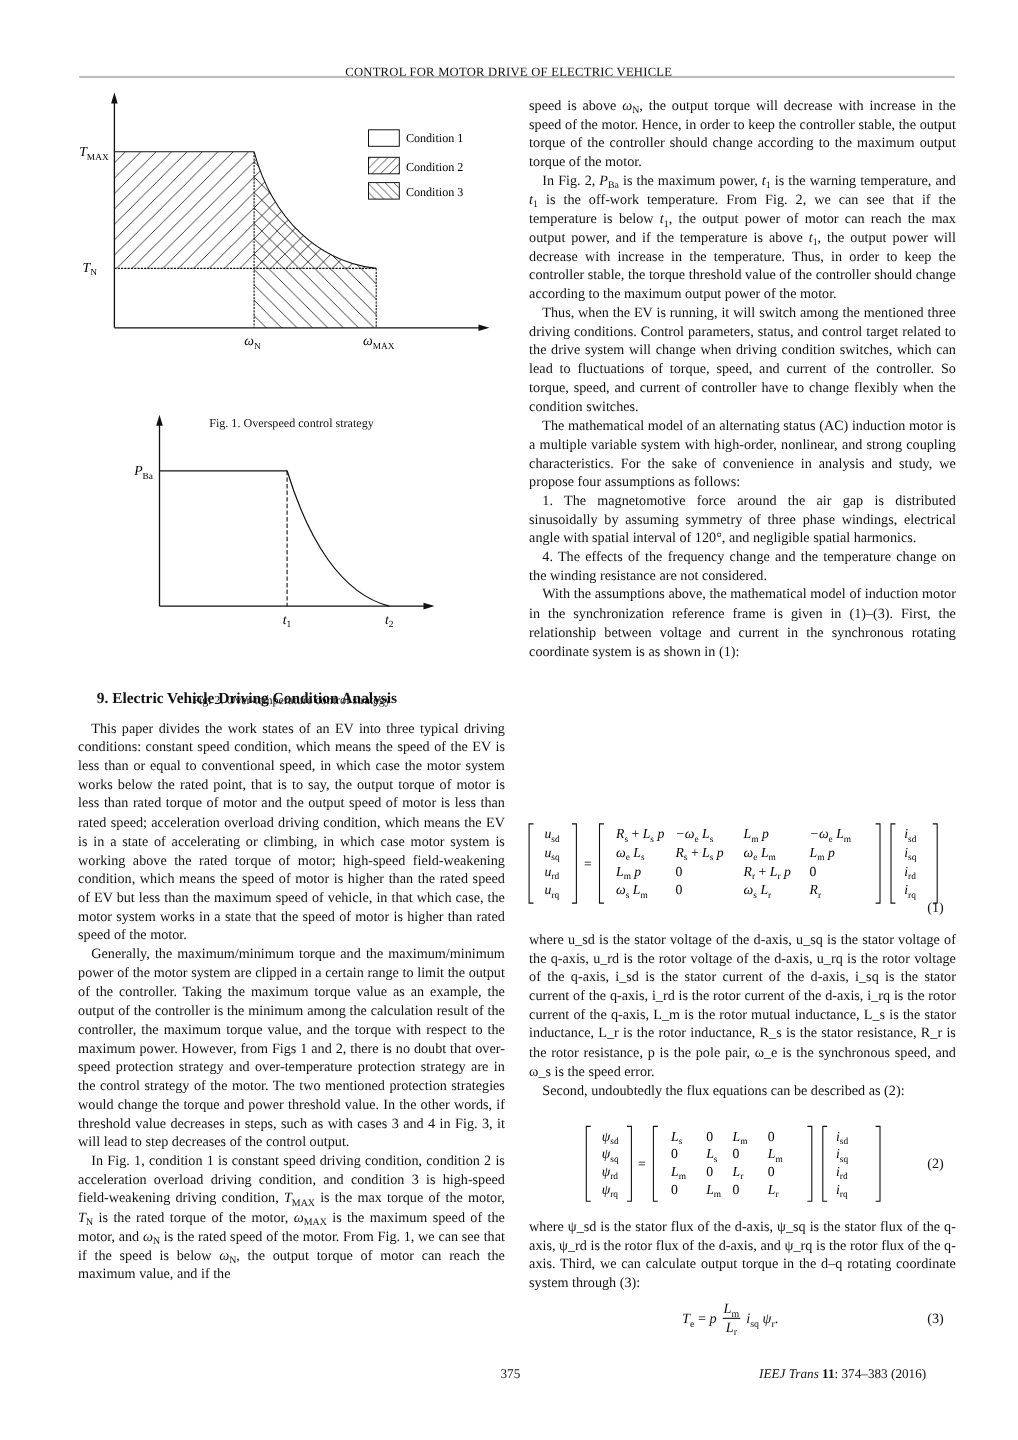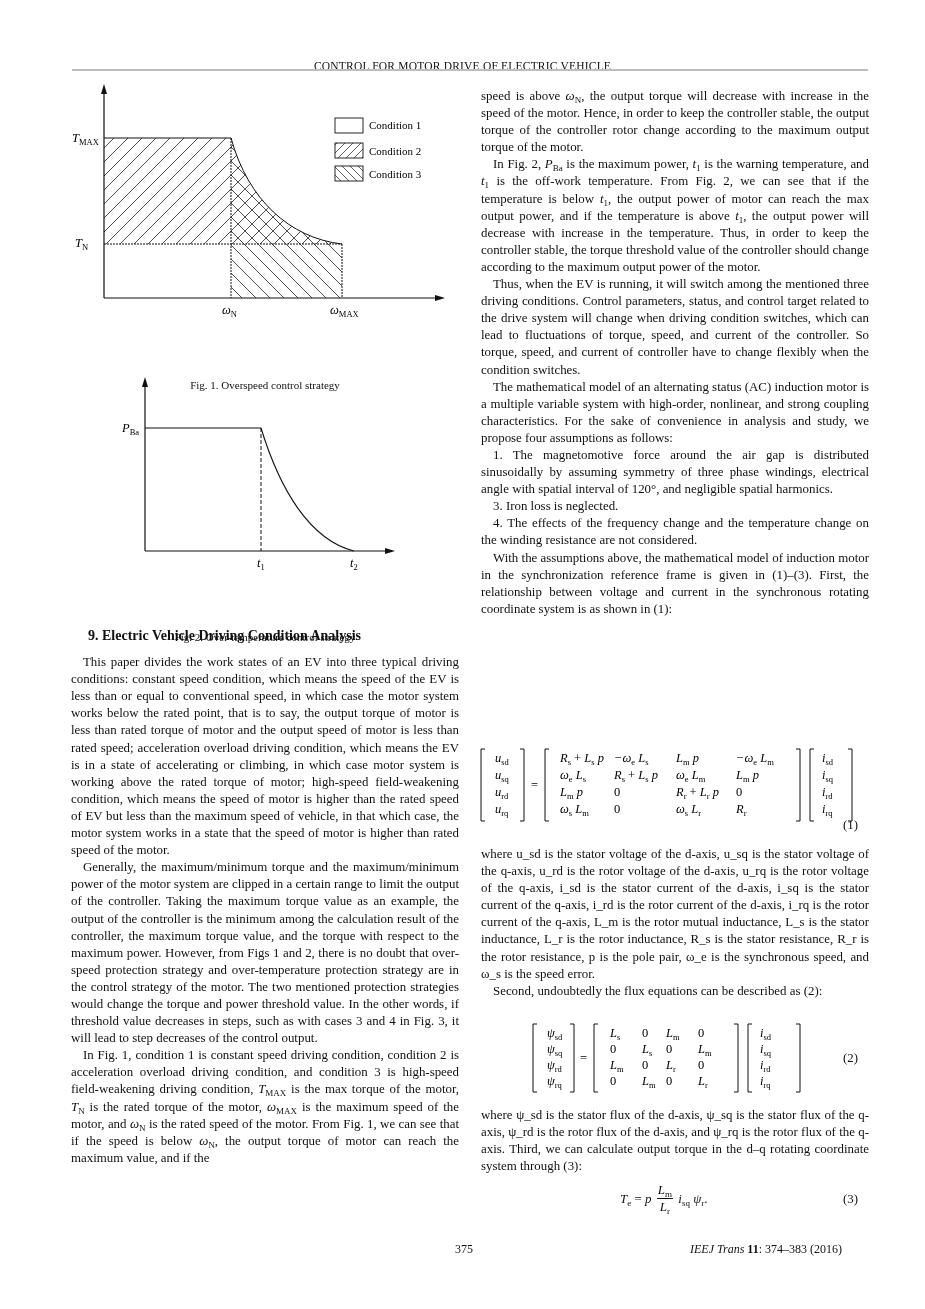--- a/index.html
+++ b/index.html
@@ -98,29 +98,28 @@
   <h2 class="sec-title" style="margin-bottom:10px">9.  Electric Vehicle Driving Condition Analysis</h2>
   <p>This paper divides the work states of an EV into three typical driving conditions: constant speed condition, which means the speed of the EV is less than or equal to conventional speed, in which case the motor system works below the rated point, that is to say, the output torque of motor is less than rated torque of motor and the output speed of motor is less than rated speed; acceleration overload driving condition, which means the EV is in a state of accelerating or climbing, in which case motor system is working above the rated torque of motor; high-speed field-weakening condition, which means the speed of motor is higher than the rated speed of EV but less than the maximum speed of vehicle, in that which case, the motor system works in a state that the speed of motor is higher than rated speed of the motor.</p>
   <p>Generally, the maximum/minimum torque and the maximum/minimum power of the motor system are clipped in a certain range to limit the output of the controller. Taking the maximum torque value as an example, the output of the controller is the minimum among the calculation result of the controller, the maximum torque value, and the torque with respect to the maximum power. However, from Figs 1 and 2, there is no doubt that over-speed protection strategy and over-temperature protection strategy are in the control strategy of the motor. The two mentioned protection strategies would change the torque and power threshold value. In the other words, if threshold value decreases in steps, such as with cases 3 and 4 in Fig. 3, it will lead to step decreases of the control output.</p>
   <p>
     <span>In Fig. 1, condition 1 is constant speed driving condition, condition 2 is acceleration overload driving condition, and condition 3 is high-speed field-weakening driving condition, </span><i>T</i><sub>MAX</sub><span> is the max torque of the motor, </span><i>T</i><sub>N</sub><span> is the rated torque of the motor, </span><i>ω</i><sub>MAX</sub><span> is the maximum speed of the motor, and </span><i>ω</i><sub>N</sub><span> is the rated speed of the motor. From Fig. 1, we can see that if the speed is below </span><i>ω</i><sub>N</sub><span>, the output torque of motor can reach the maximum value, and if the</span>
   </p>
 </div>
 
 <div class="col col-right" style="top:88px">
   <p class="noindent">
-    <span>speed is above </span><i>ω</i><sub>N</sub><span>, the output torque will decrease with increase in the speed of the motor. Hence, in order to keep the controller stable, the output torque of the controller rotor change according to the maximum output torque of the motor.</span>
+    <span>speed is above </span><i>ω</i><sub>N</sub><span>, the output torque will decrease with increase in the speed of the motor. Hence, in order to keep the controller stable, the output torque of the controller should change according to the maximum output torque of the motor.</span>
   </p>
   <p>
     <span>In Fig. 2, </span><i>P</i><sub>Ba</sub><span> is the maximum power, </span><i>t</i><sub>1</sub><span> is the warning temperature, and </span><i>t</i><sub>1</sub><span> is the off-work temperature. From Fig. 2, we can see that if the temperature is below </span><i>t</i><sub>1</sub><span>, the output power of motor can reach the max output power, and if the temperature is above </span><i>t</i><sub>1</sub><span>, the output power will decrease with increase in the temperature. Thus, in order to keep the controller stable, the torque threshold value of the controller should change according to the maximum output power of the motor.</span>
   </p>
   <p>Thus, when the EV is running, it will switch among the mentioned three driving conditions. Control parameters, status, and control target related to the drive system will change when driving condition switches, which can lead to fluctuations of torque, speed, and current of the controller. So torque, speed, and current of controller have to change flexibly when the condition switches.</p>
   <p>The mathematical model of an alternating status (AC) induction motor is a multiple variable system with high-order, nonlinear, and strong coupling characteristics. For the sake of convenience in analysis and study, we propose four assumptions as follows:</p>
   <p>1. The magnetomotive force around the air gap is distributed sinusoidally by assuming symmetry of three phase windings, electrical angle with spatial interval of 120°, and negligible spatial harmonics.</p>
-  <p>3. Iron loss is neglected.</p>
   <p>4. The effects of the frequency change and the temperature change on the winding resistance are not considered.</p>
   <p>With the assumptions above, the mathematical model of induction motor in the synchronization reference frame is given in (1)–(3). First, the relationship between voltage and current in the synchronous rotating coordinate system is as shown in (1):</p>
 </div>
 
 <svg class="eq-block" style="left:478px;top:745px" width="392" height="90">
   <g id="eq1" font-size="12.5">
       <path d="M7,4 L3,4 L3,76 L7,76" fill="none" stroke="#111" stroke-width="1"></path>
       <text x="17" y="17"><tspan font-style="italic">u</tspan><tspan font-size="8.5" dy="3">sd</tspan><tspan dy="-3"></tspan></text>
       <text x="17" y="34"><tspan font-style="italic">u</tspan><tspan font-size="8.5" dy="3">sq</tspan><tspan dy="-3"></tspan></text>
       <text x="17" y="51"><tspan font-style="italic">u</tspan><tspan font-size="8.5" dy="3">rd</tspan><tspan dy="-3"></tspan></text>

